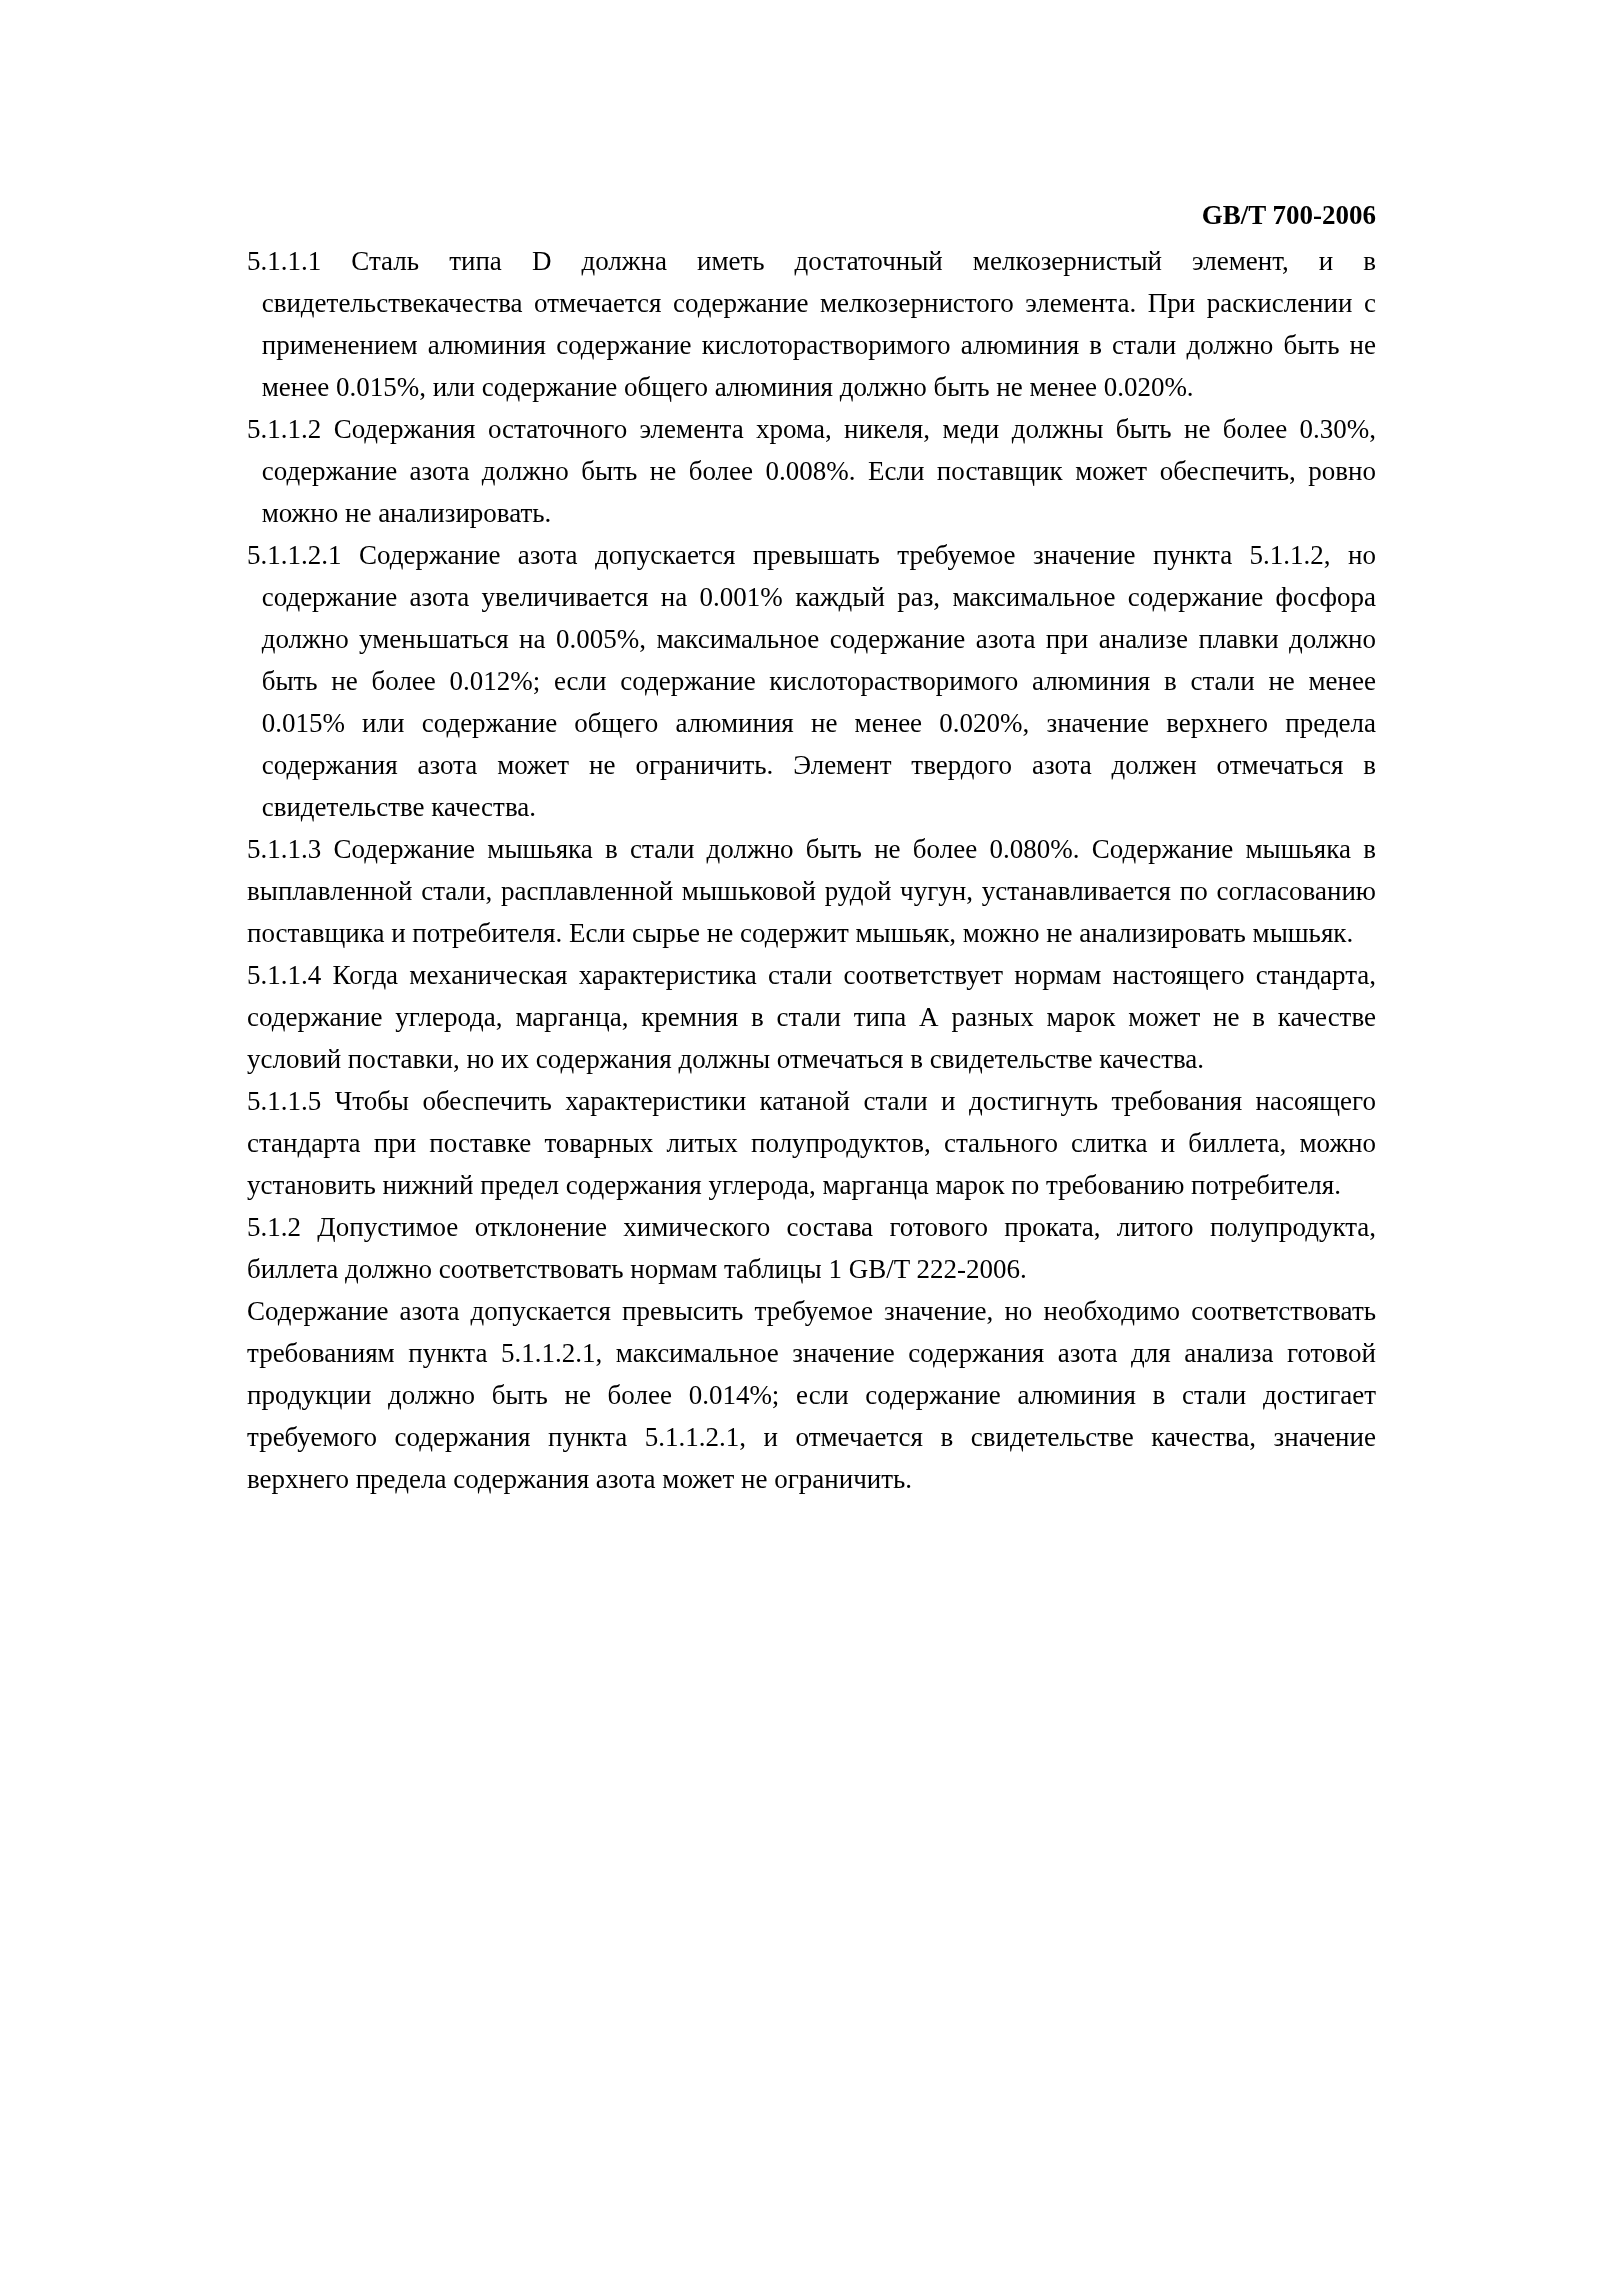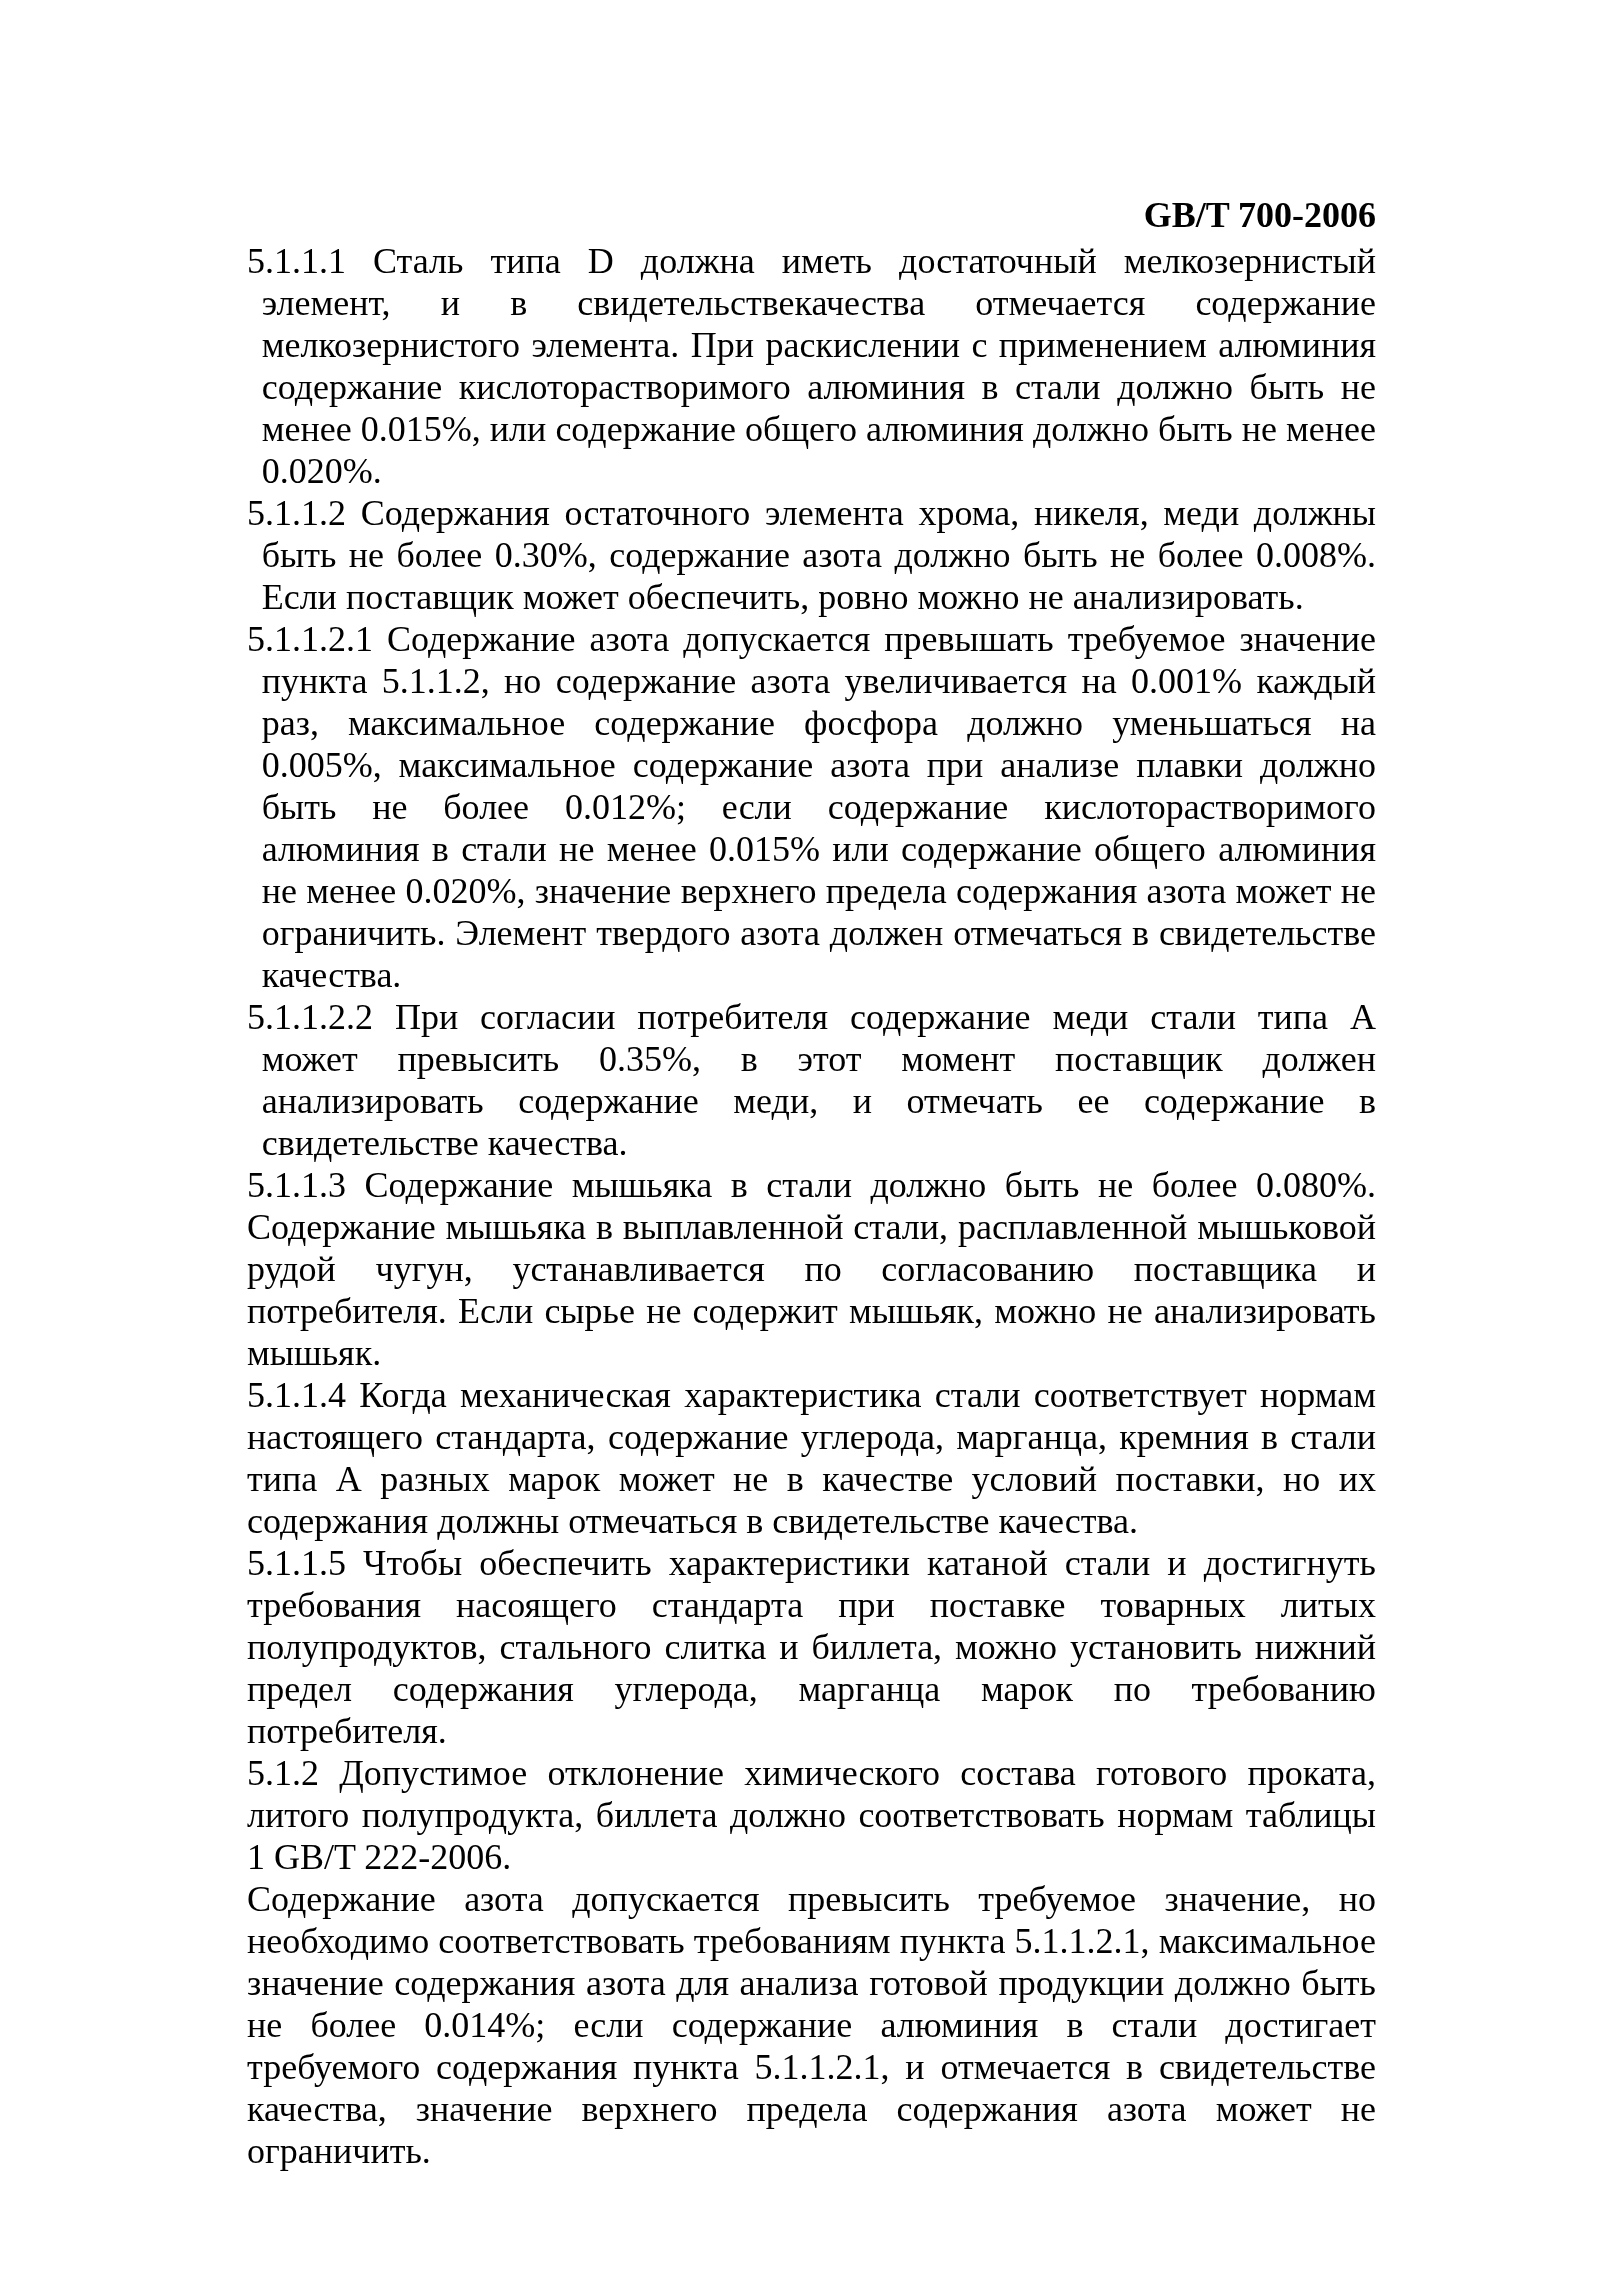--- a/index.html
+++ b/index.html
@@ -14,21 +14,21 @@
     background: #ffffff;
     overflow: hidden;
   }
   .content {
     position: absolute;
     left: 247px;
     top: 194px;
     width: 1129px;
     color: #000000;
     font-family: "Liberation Serif", "DejaVu Serif", serif;
-    font-size: 36px;
+    font-size: 27px;
     line-height: 42px;
     text-align: justify;
   }
   .doc-header {
     margin: 0 0 3.9px 0;
     text-align: right;
     font-weight: bold;
   }
   p.para {
     margin: 0;
@@ -50,21 +50,20 @@
   <div class="content">
 
     <p class="doc-header">GB/T 700-2006</p>
 
     <p class="para hang"><span class="para-num">5.1.1.1</span> <span class="para-text">Сталь типа D должна иметь достаточный мелкозернистый элемент, и в свидетельствекачества отмечается содержание мелкозернистого элемента. При раскислении с применением алюминия содержание кислоторастворимого алюминия в стали должно быть не менее 0.015%, или содержание общего алюминия должно быть не менее 0.020%.</span></p>
 
     <p class="para hang"><span class="para-num">5.1.1.2</span> <span class="para-text">Содержания остаточного элемента хрома, никеля, меди должны быть не более 0.30%, содержание азота должно быть не более 0.008%. Если поставщик может обеспечить, ровно можно не анализировать.</span></p>
 
     <p class="para hang"><span class="para-num">5.1.1.2.1</span> <span class="para-text">Содержание азота допускается превышать требуемое значение пункта 5.1.1.2, но содержание азота увеличивается на 0.001% каждый раз, максимальное содержание фосфора должно уменьшаться на 0.005%, максимальное содержание азота при анализе плавки должно быть не более 0.012%; если содержание кислоторастворимого алюминия в стали не менее 0.015% или содержание общего алюминия не менее 0.020%, значение верхнего предела содержания азота может не ограничить. Элемент твердого азота должен отмечаться в свидетельстве качества.</span></p>
 
-    <p class="para hang"><span class="para-num">5.1.1.2.2</span> <span class="para-text">При согласии потребителя содержание меди стали типа А может превысить 0.35%, в этот момент поставщик должен анализировать содержание меди, и отмечать ее содержание в свидетельстве качества.</span></p>
 
     <p class="para"><span class="para-num">5.1.1.3</span> <span class="para-text">Содержание мышьяка в стали должно быть не более 0.080%. Содержание мышьяка в выплавленной стали, расплавленной мышьковой рудой чугун, устанавливается по согласованию поставщика и потребителя. Если сырье не содержит мышьяк, можно не анализировать мышьяк.</span></p>
 
     <p class="para"><span class="para-num">5.1.1.4</span> <span class="para-text">Когда механическая характеристика стали соответствует нормам настоящего стандарта, содержание углерода, марганца, кремния в стали типа А разных марок может не в качестве условий поставки, но их содержания должны отмечаться в свидетельстве качества.</span></p>
 
     <p class="para"><span class="para-num">5.1.1.5</span> <span class="para-text">Чтобы обеспечить характеристики катаной стали и достигнуть требования насоящего стандарта при поставке товарных литых полупродуктов, стального слитка и биллета, можно установить нижний предел содержания углерода, марганца марок по требованию потребителя.</span></p>
 
     <p class="para"><span class="para-num">5.1.2</span> <span class="para-text">Допустимое отклонение химического состава готового проката, литого полупродукта, биллета должно соответствовать нормам таблицы 1 GB/T 222-2006.</span></p>
 
     <p class="para"> <span class="para-text">Содержание азота допускается превысить требуемое значение, но необходимо соответствовать требованиям пункта 5.1.1.2.1, максимальное значение содержания азота для анализа готовой продукции должно быть не более 0.014%; если содержание алюминия в стали достигает требуемого содержания пункта 5.1.1.2.1, и отмечается в свидетельстве качества, значение верхнего предела содержания азота может не ограничить.</span></p>

